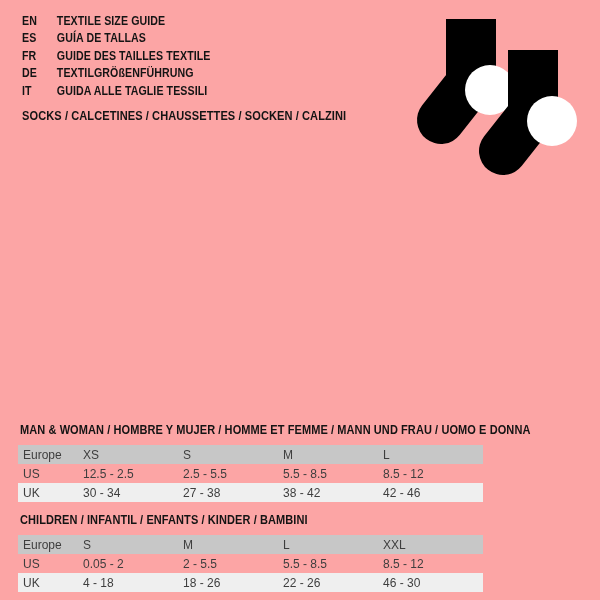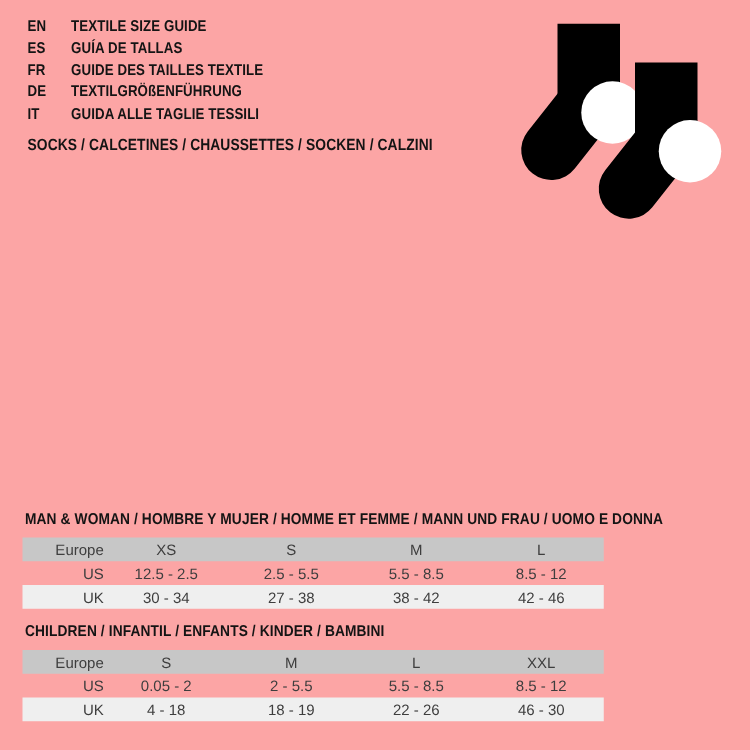--- a/index.html
+++ b/index.html
@@ -54,21 +54,21 @@
     left: 400px;
     top: 0;
     width: 185px;
     height: 190px;
   }
 
   
   .tables {
     position: absolute;
     left: 18px;
-    top: 409px;
+    top: 424px;
     width: 465px;
   }
   .size-table + .size-table { margin-top: 12px; }
   .table-title {
     margin: 0 0 8px 2px;
     font-size: 12.5px;
     line-height: 13px;
     font-weight: 700;
     color: var(--title-txt);
     transform: scaleX(0.88);
@@ -80,26 +80,26 @@
     display: flex;
     height: 19px;
     align-items: center;
     font-size: 12px;
     color: var(--txt);
   }
   .trow.thead { background: var(--head-bg); }
   .trow.alt   { background: var(--alt-bg); }
   .cell {
     width: 100px;
-    text-align: center;
+    text-align: left;
     white-space: nowrap;
   }
   .cell.region-col {
     width: 60px;
-    text-align: right;
+    text-align: left;
     padding-left: 5px;
   }
 </style>
 </head>
 <body>
 
 <div class="page">
 
   <div class="lang-list">
       <div class="lang-row">
@@ -178,20 +178,20 @@
         <div class="trow">
           <span class="cell region-col">US</span>
           <span class="cell">0.05 - 2</span>
           <span class="cell">2 - 5.5</span>
           <span class="cell">5.5 - 8.5</span>
           <span class="cell">8.5 - 12</span>
         </div>
         <div class="trow alt">
           <span class="cell region-col">UK</span>
           <span class="cell">4 - 18</span>
-          <span class="cell">18 - 19</span>
+          <span class="cell">18 - 26</span>
           <span class="cell">22 - 26</span>
           <span class="cell">46 - 30</span>
         </div>
       </section>
     </div>
 
 </div>
 
 </body></html>

